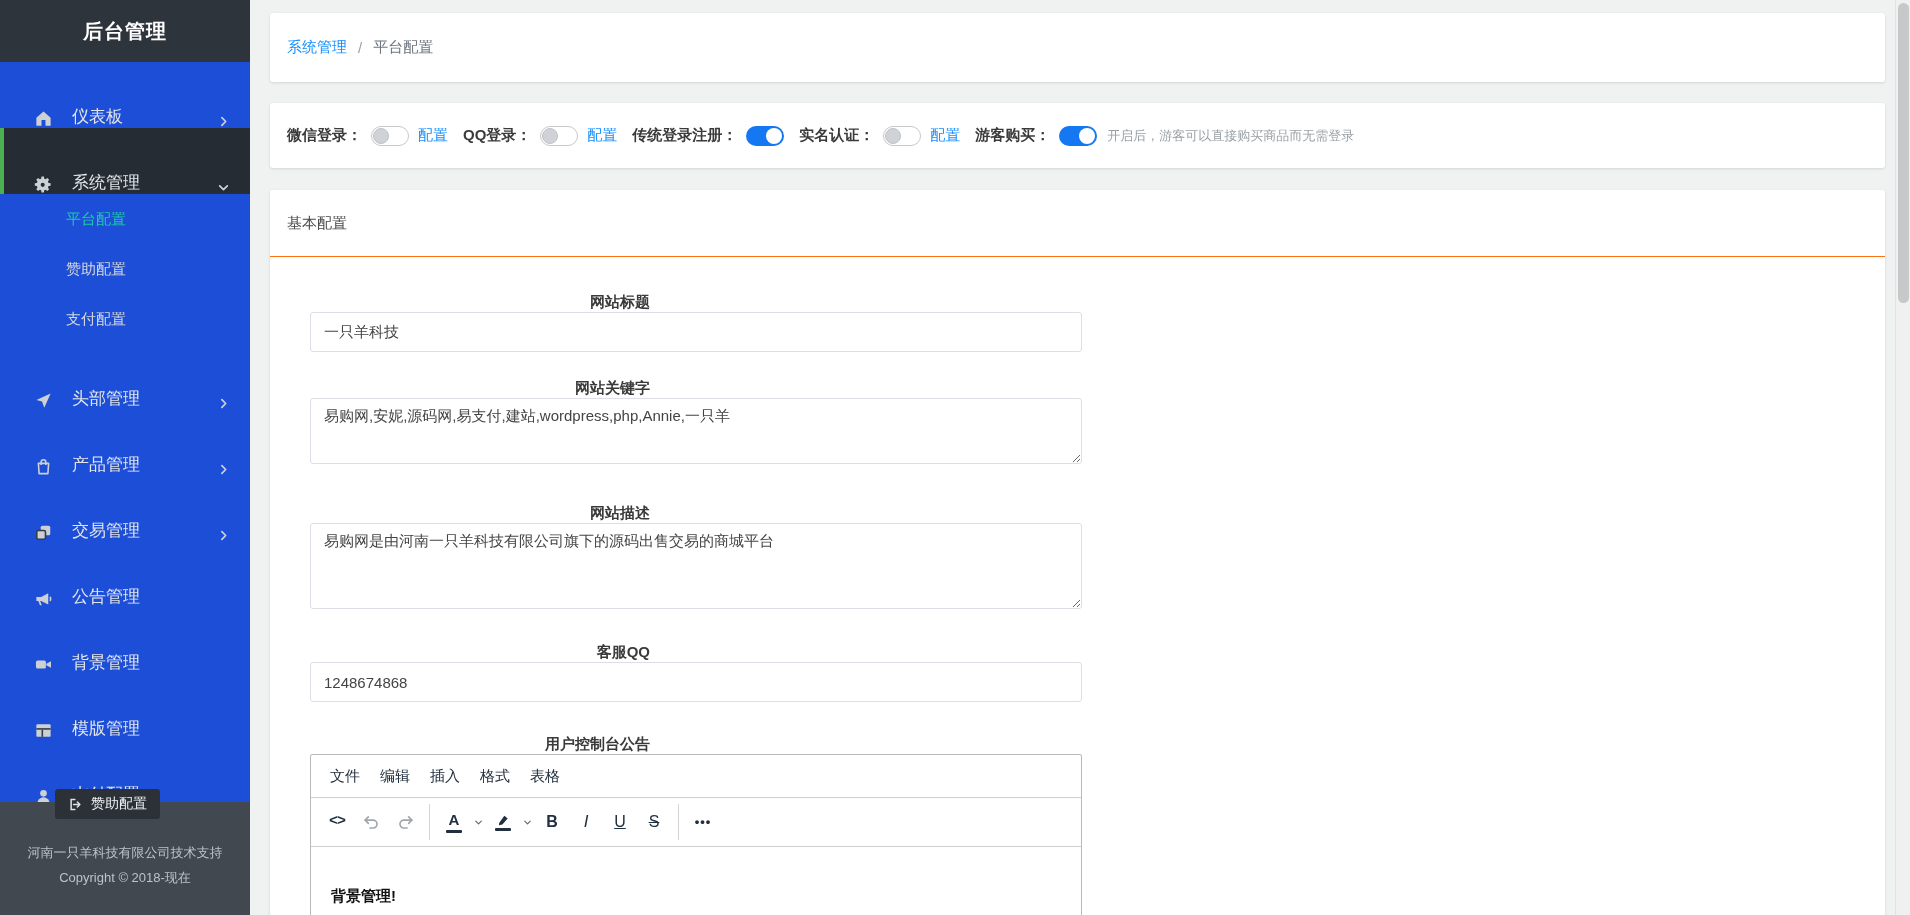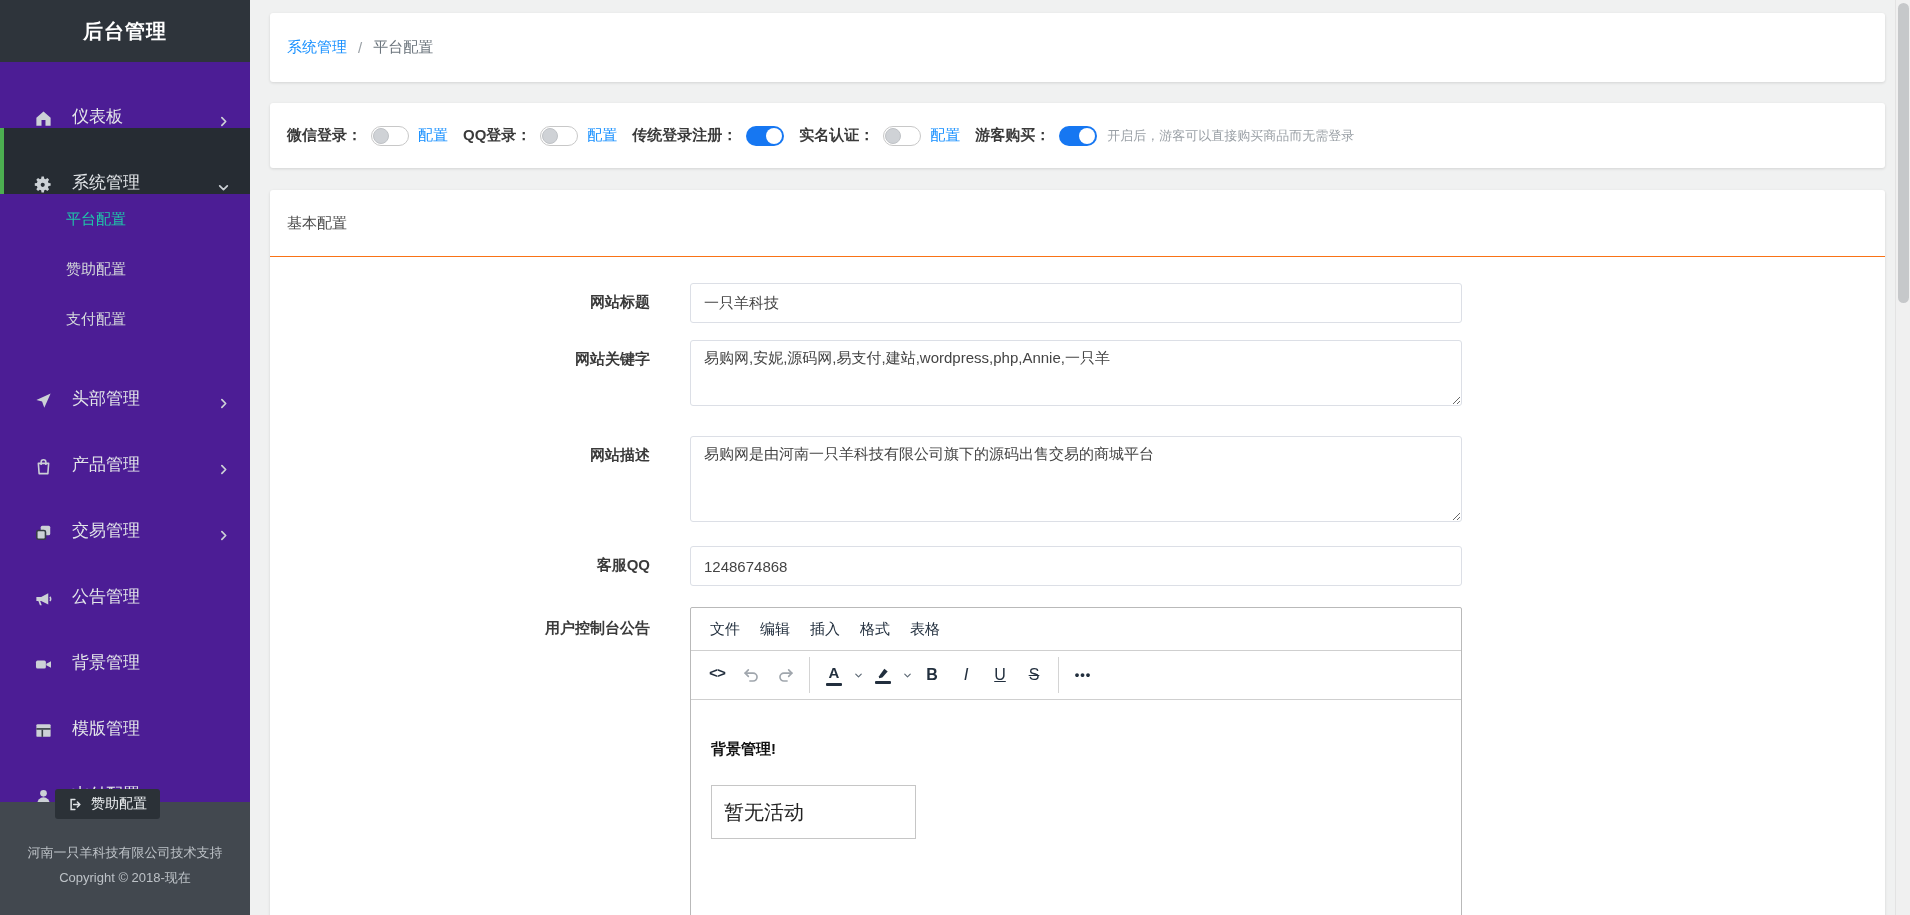--- a/index.html
+++ b/index.html
@@ -1,20 +1,20 @@
 <!DOCTYPE html>
 <html><head>
 <meta charset="utf-8">
 <style>
   * { margin:0; padding:0; box-sizing:border-box; }
   html,body { width:1910px; height:915px; overflow:hidden; }
   body { font-family:"Liberation Sans","DejaVu Sans",sans-serif; background:#f0f1f1; position:relative; }
 
   
-  .sidebar { position:absolute; left:0; top:0; width:250px; height:915px; background:#4c1d95; z-index:5; }
+  .sidebar { position:absolute; left:0; top:0; width:250px; height:915px; background:#1d4ed8; z-index:5; }
   .sb-header { height:62px; line-height:62px; text-align:center; color:#fff; font-size:20px; font-weight:bold; background:#2e343b; letter-spacing:1px; }
   .sb-item { height:66px; display:flex; align-items:flex-end; padding:0 20px 0 33px; color:#e3e6e9; font-size:17px; cursor:pointer; position:relative; }
   .sb-item .sb-icon { width:20px; height:20px; margin-right:19px; color:#ccd1d6; flex:none; display:flex; align-items:center; justify-content:center; }
   .sb-item .sb-caret { margin-left:auto; color:#ccd1d6; display:flex; }
   .sb-item.active { background:#262c33; border-left:4px solid #4caf50; padding-left:29px; }
   .sb-sub { }
   .sb-subitem { height:50px; line-height:50px; padding-left:66px; font-size:15px; color:#d4d8db; cursor:pointer; }
   .sb-subitem.active { color:#1fc8a9; }
   .sb-footer { position:absolute; left:0; right:0; top:802px; bottom:0; background:#42484f; }
   .logout-chip { position:absolute; left:55px; top:-13px; height:30px; background:#2b3137; color:#edf0f2; display:flex; align-items:center; gap:8px; padding:0 13px; font-size:14px; border-radius:3px; cursor:pointer; }
@@ -35,21 +35,21 @@
   .tg-hint { color:#9aa0a6; font-size:13px; margin-left:10px; }
   .switch { width:38px; height:20px; border-radius:10px; position:relative; cursor:pointer; flex:none; }
   .switch.off { background:#fff; border:1px solid #c8c8c8; }
   .switch.off .knob { position:absolute; left:1px; top:1px; width:16px; height:16px; border-radius:50%; background:#cfd2d6; border:1px solid #bfc2c6; }
   .switch.on { background:#1677f2; }
   .switch.on .knob { position:absolute; right:2px; top:2px; width:16px; height:16px; border-radius:50%; background:#fff; }
 
   .main-card { top:190px; height:762px; }
   .card-header { height:67px; line-height:66px; padding:0 17px; font-size:15px; color:#4a4a4a; border-bottom:1px solid #f97316; }
   .form { padding-top:26px; }
-  .frow { display:flex; }
+  .frow { display:flex;flex-direction:column; }
   .frow.r1 { margin-bottom:17px; } .frow.r2 { margin-bottom:26px; }
   .frow.r3 { margin-bottom:20px; } .frow.r4 { margin-bottom:21px; }
   .flabel { width:380px; text-align:right; font-size:15px; font-weight:bold; color:#3a3a3a; padding-top:10px; flex:none; }
   .fctl { margin-left:40px; width:772px; }
   .inp { width:100%; height:40px; border:1px solid #dcdfe6; border-radius:3px; padding:0 13px; font-size:15px; color:#444; font-family:inherit; background:#fff; }
   .txa { width:100%; border:1px solid #dcdfe6; border-radius:3px; padding:8px 13px; font-size:15px; color:#444; font-family:inherit; resize:vertical; }
   .txa.h66 { height:66px; } .txa.h86 { height:86px; }
 
   
   .editor { width:772px; border:1px solid #b9b9b9; border-radius:2px; background:#fff; height:340px; overflow:hidden; }

